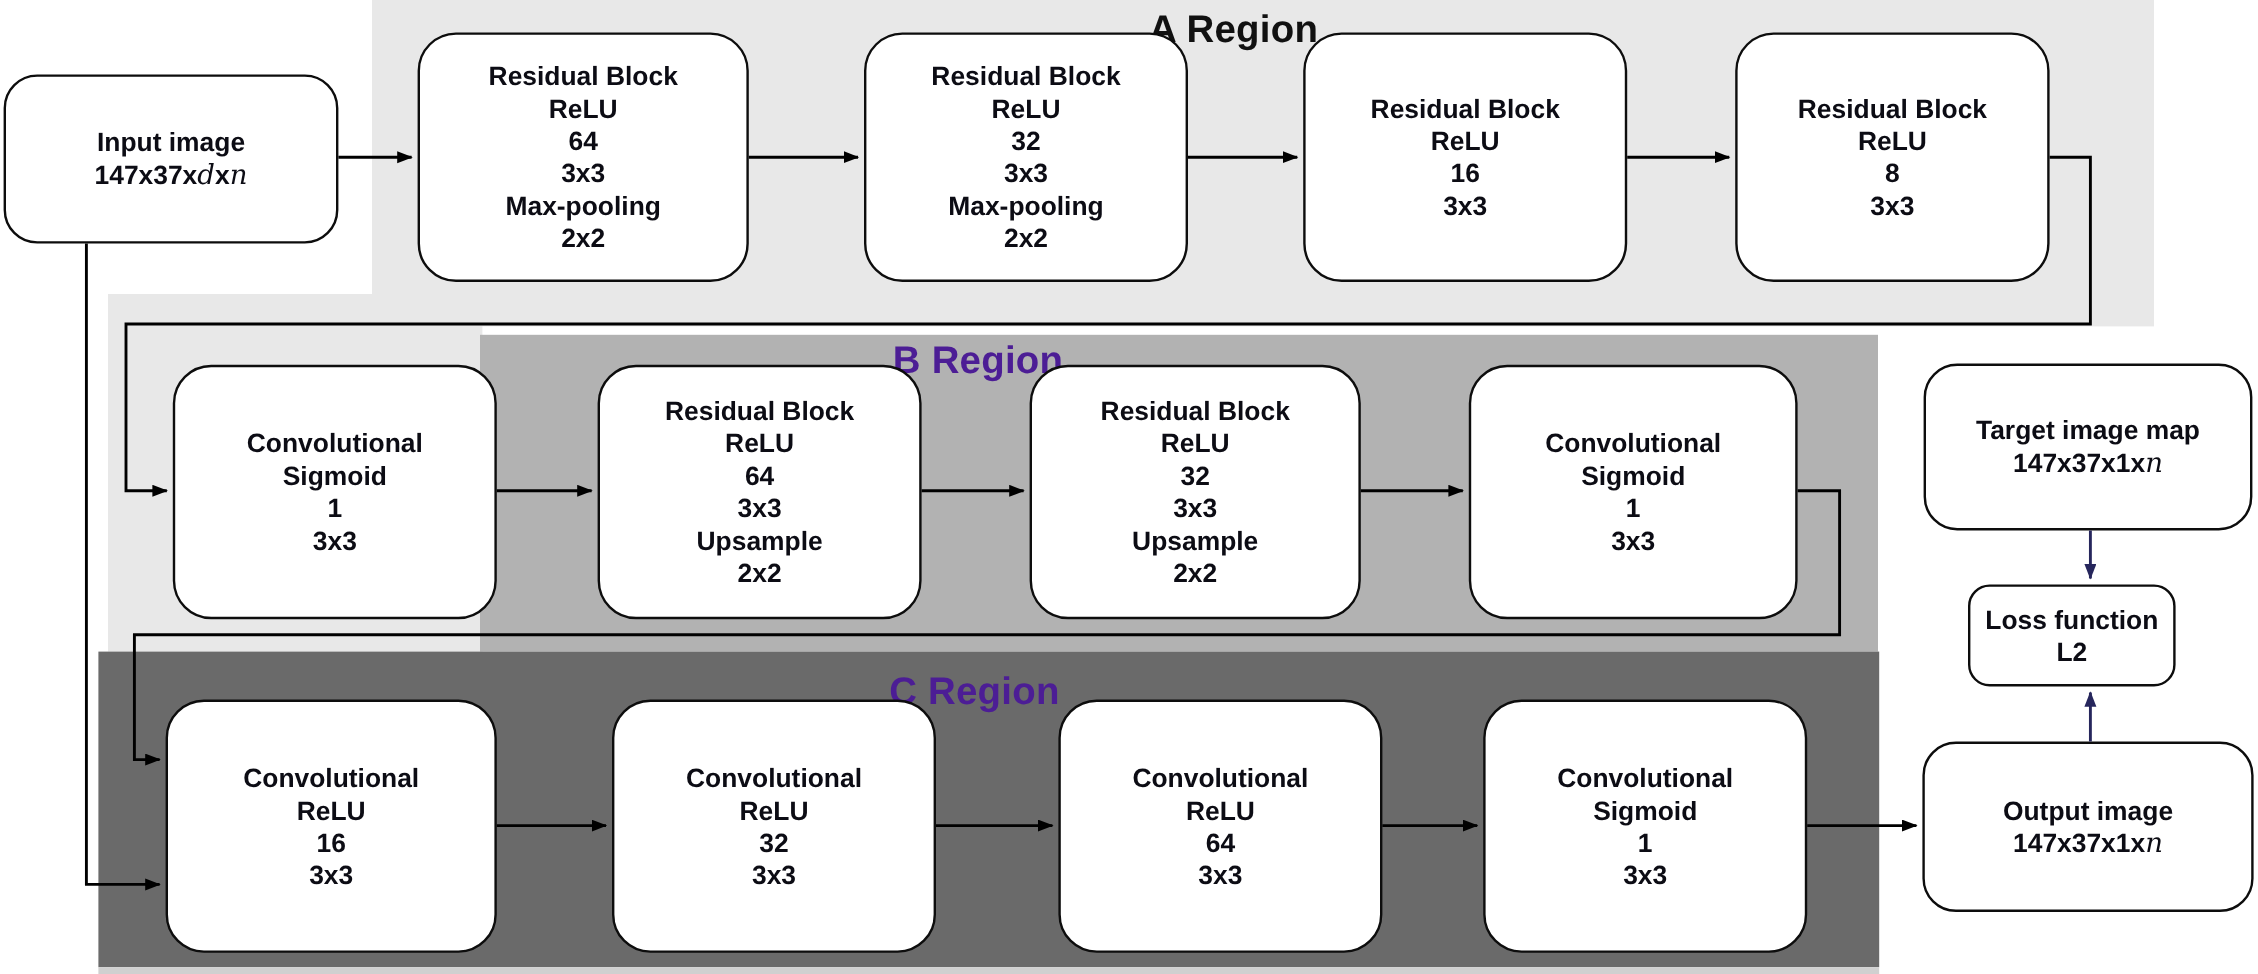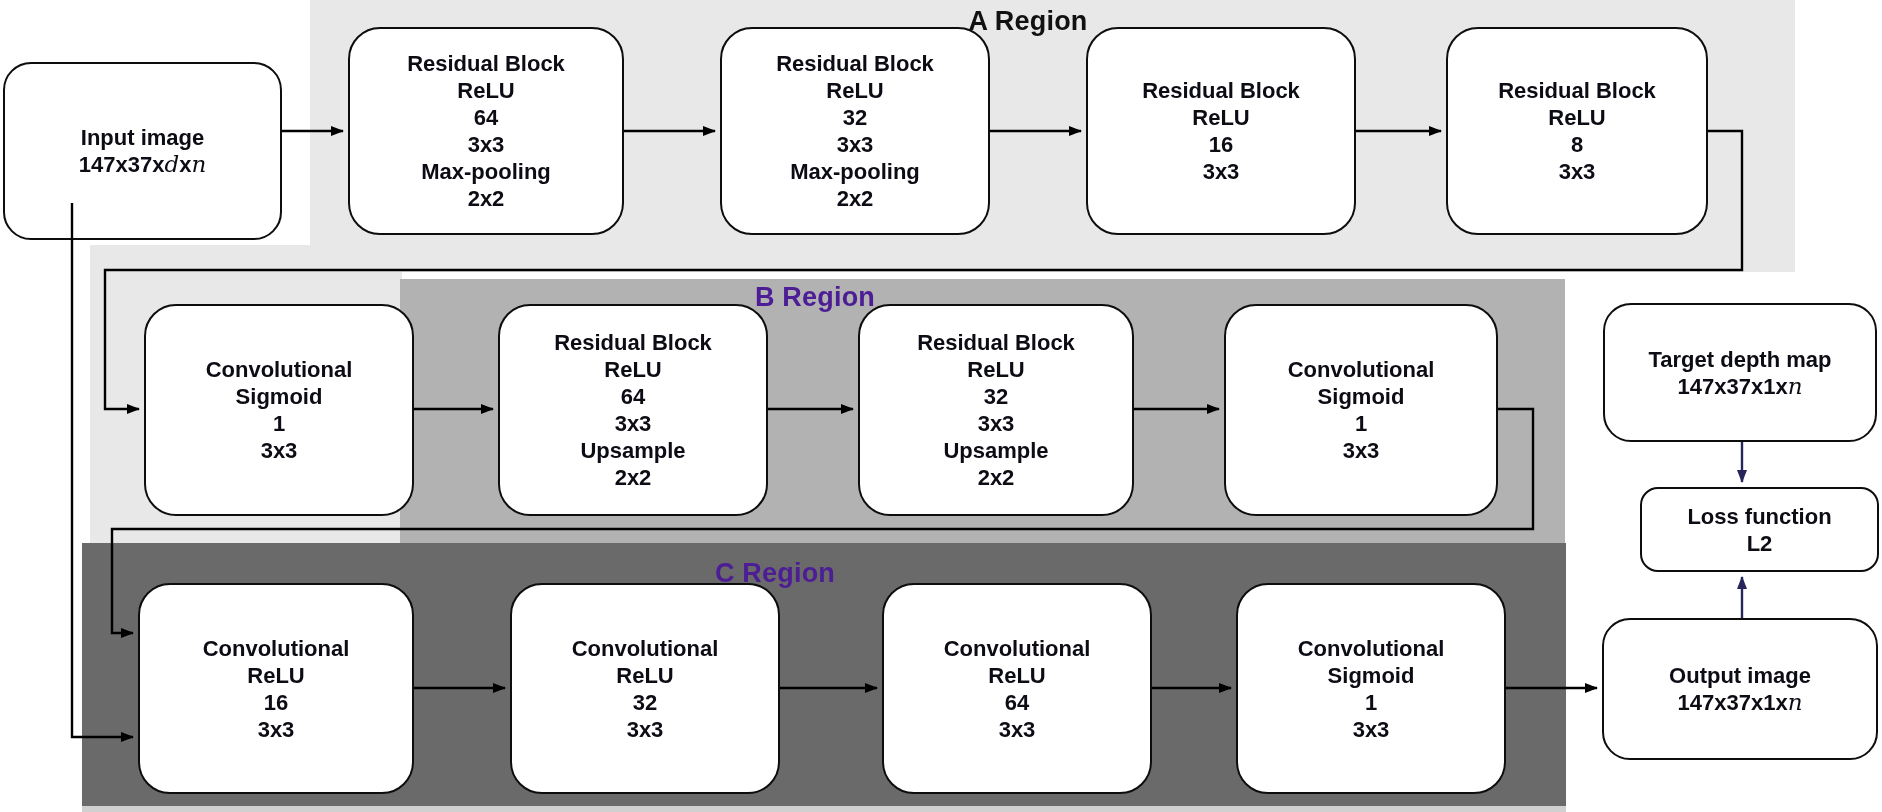--- a/index.html
+++ b/index.html
@@ -8,21 +8,21 @@
     width: 1882px;
     height: 812px;
     overflow: hidden;
     background: #ffffff;
     font-family: "Liberation Sans", "DejaVu Sans", sans-serif;
   }
   .region { position: absolute; }
   .region-label {
     position: absolute;
     transform: translateX(-50%);
-    font-size: 27px;
+    font-size: 32px;
     font-weight: bold;
     white-space: nowrap;
     letter-spacing: 0.2px;
   }
   .label-dark { color: #111111; }
   .label-light { color: #4c1d95; }
   .block {
     position: absolute;
     background: #ffffff;
     border: 2.5px solid #0d0d0d;
@@ -61,21 +61,21 @@
 <div id="canvas">
 
   <div class="region" style="left:310px; top:0; width:1485px; height:272px; background:#e8e8e8;"></div>
   <div class="region" style="left:90px; top:245px; width:312px; height:298px; background:#e8e8e8;"></div>
   <div class="region" style="left:400px; top:279px; width:1165px; height:264px; background:#b2b2b2;"></div>
   <div class="region" style="left:82px; top:543px; width:1484px; height:263px; background:#6a6a6a;"></div>
   <div class="region" style="left:82px; top:806px; width:1484px; height:6px; background:#d0d0d0;"></div>
 
   <div class="region-label label-dark" style="left:1028px; top:6px;">A Region</div>
   <div class="region-label label-light" style="left:815px; top:282px;">B Region</div>
-  <div class="region-label label-light" style="left:775px; top:558px;">C Region</div>
+  <div class="region-label label-light" style="left:812px; top:558px;">C Region</div>
 
   <svg id="wires" width="1882" height="812" viewBox="0 0 1882 812">
     <defs>
       <marker id="ah" markerWidth="16" markerHeight="12" refX="12" refY="5" orient="auto" markerUnits="userSpaceOnUse">
         <path d="M0,0 L13,5 L0,10 z" fill="#000000"></path>
       </marker>
       <marker id="ahn" markerWidth="16" markerHeight="12" refX="12" refY="5" orient="auto" markerUnits="userSpaceOnUse">
         <path d="M0,0 L13,5 L0,10 z" fill="#26265c"></path>
       </marker>
     </defs>
@@ -94,21 +94,21 @@
       <path d="M780,688 H877" marker-end="url(#ah)"></path>
       <path d="M1152,688 H1231" marker-end="url(#ah)"></path>
       <path d="M1506,688 H1597" marker-end="url(#ah)"></path>
     </g>
     <g fill="none" stroke="#26265c" stroke-width="2.4">
       <path d="M1742,442 V482" marker-end="url(#ahn)"></path>
       <path d="M1742,618 V577" marker-end="url(#ahn)"></path>
     </g>
   </svg>
 
-  <div class="block" style="left:3px; top:62px; width:279px; height:178px; border-radius:28px;">
+  <div class="block" style="left:3px; top:62px; width:279px; height:141px; border-radius:28px;">
     <div class="line">Input image</div>
     <div class="line"><span>147x37x</span><span class="var">d</span><span>x</span><span class="var">n</span></div>
   </div>
 
   <div class="block" style="left:348px; top:27px; width:276px; height:208px;">
       <div class="line">Residual Block</div>
       <div class="line">ReLU</div>
       <div class="line">64</div>
       <div class="line">3x3</div>
       <div class="line">Max-pooling</div>
@@ -183,25 +183,25 @@
       <div class="line">3x3</div>
     </div>
   <div class="block" style="left:1236px; top:583px; width:270px; height:211px;">
       <div class="line">Convolutional</div>
       <div class="line">Sigmoid</div>
       <div class="line">1</div>
       <div class="line">3x3</div>
     </div>
 
   <div class="block" style="left:1603px; top:303px; width:274px; height:139px; border-radius:28px;">
-    <div class="line">Target depth map</div>
+    <div class="line">Target image map</div>
     <div class="line"><span>147x37x1x</span><span class="var">n</span></div>
   </div>
 
-  <div class="block" style="left:1640px; top:487px; width:239px; height:85px; border-radius:18px;">
+  <div class="block" style="left:1640px; top:487px; width:173px; height:85px; border-radius:18px;">
       <div class="line">Loss function</div>
       <div class="line">L2</div>
     </div>
 
   <div class="block" style="left:1602px; top:618px; width:276px; height:142px; border-radius:28px;">
     <div class="line">Output image</div>
     <div class="line"><span>147x37x1x</span><span class="var">n</span></div>
   </div>
 
 </div>

